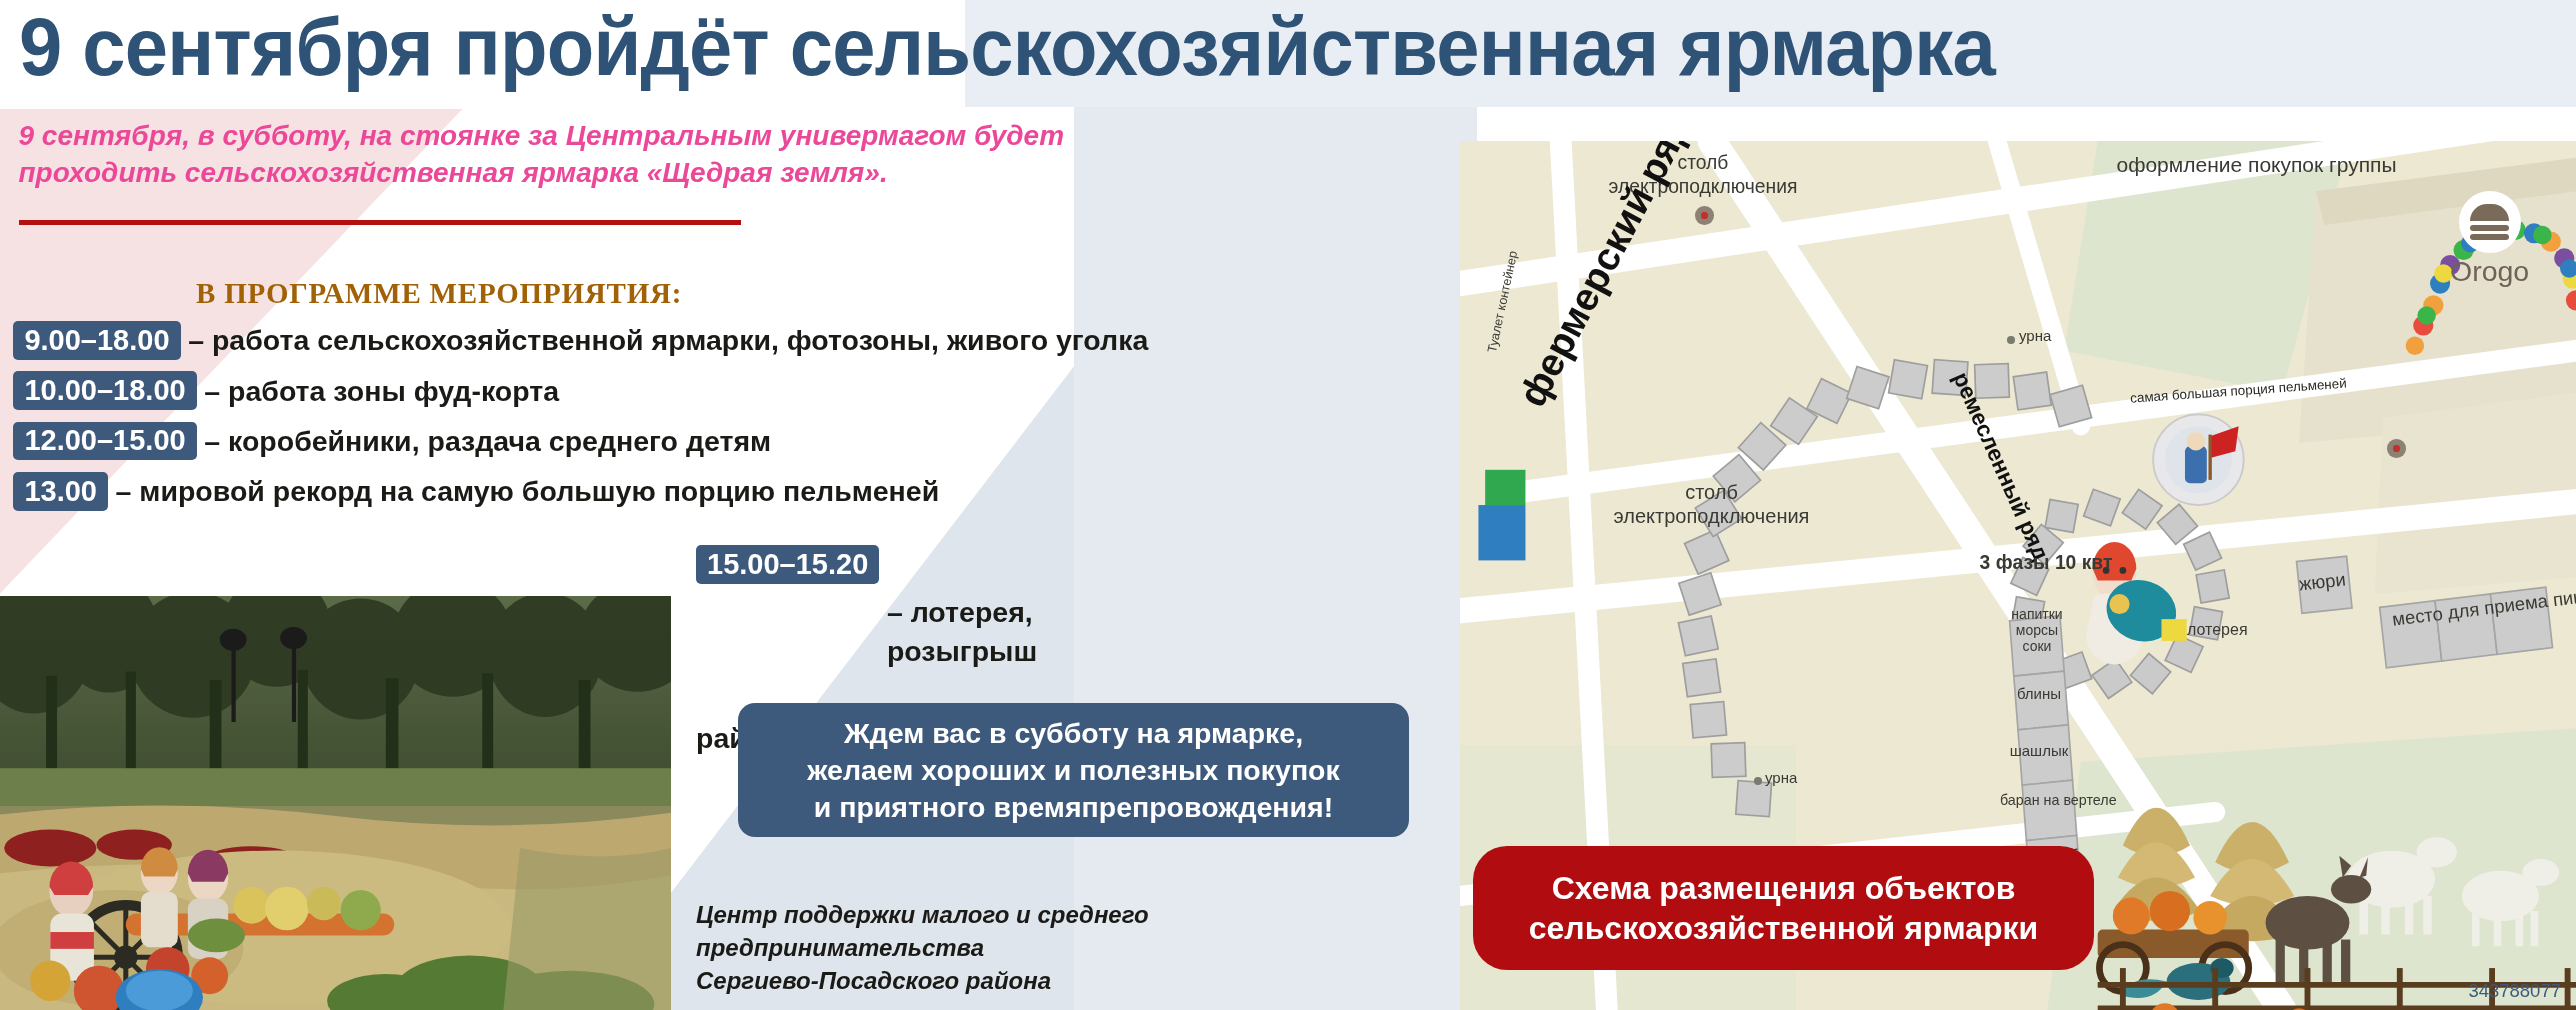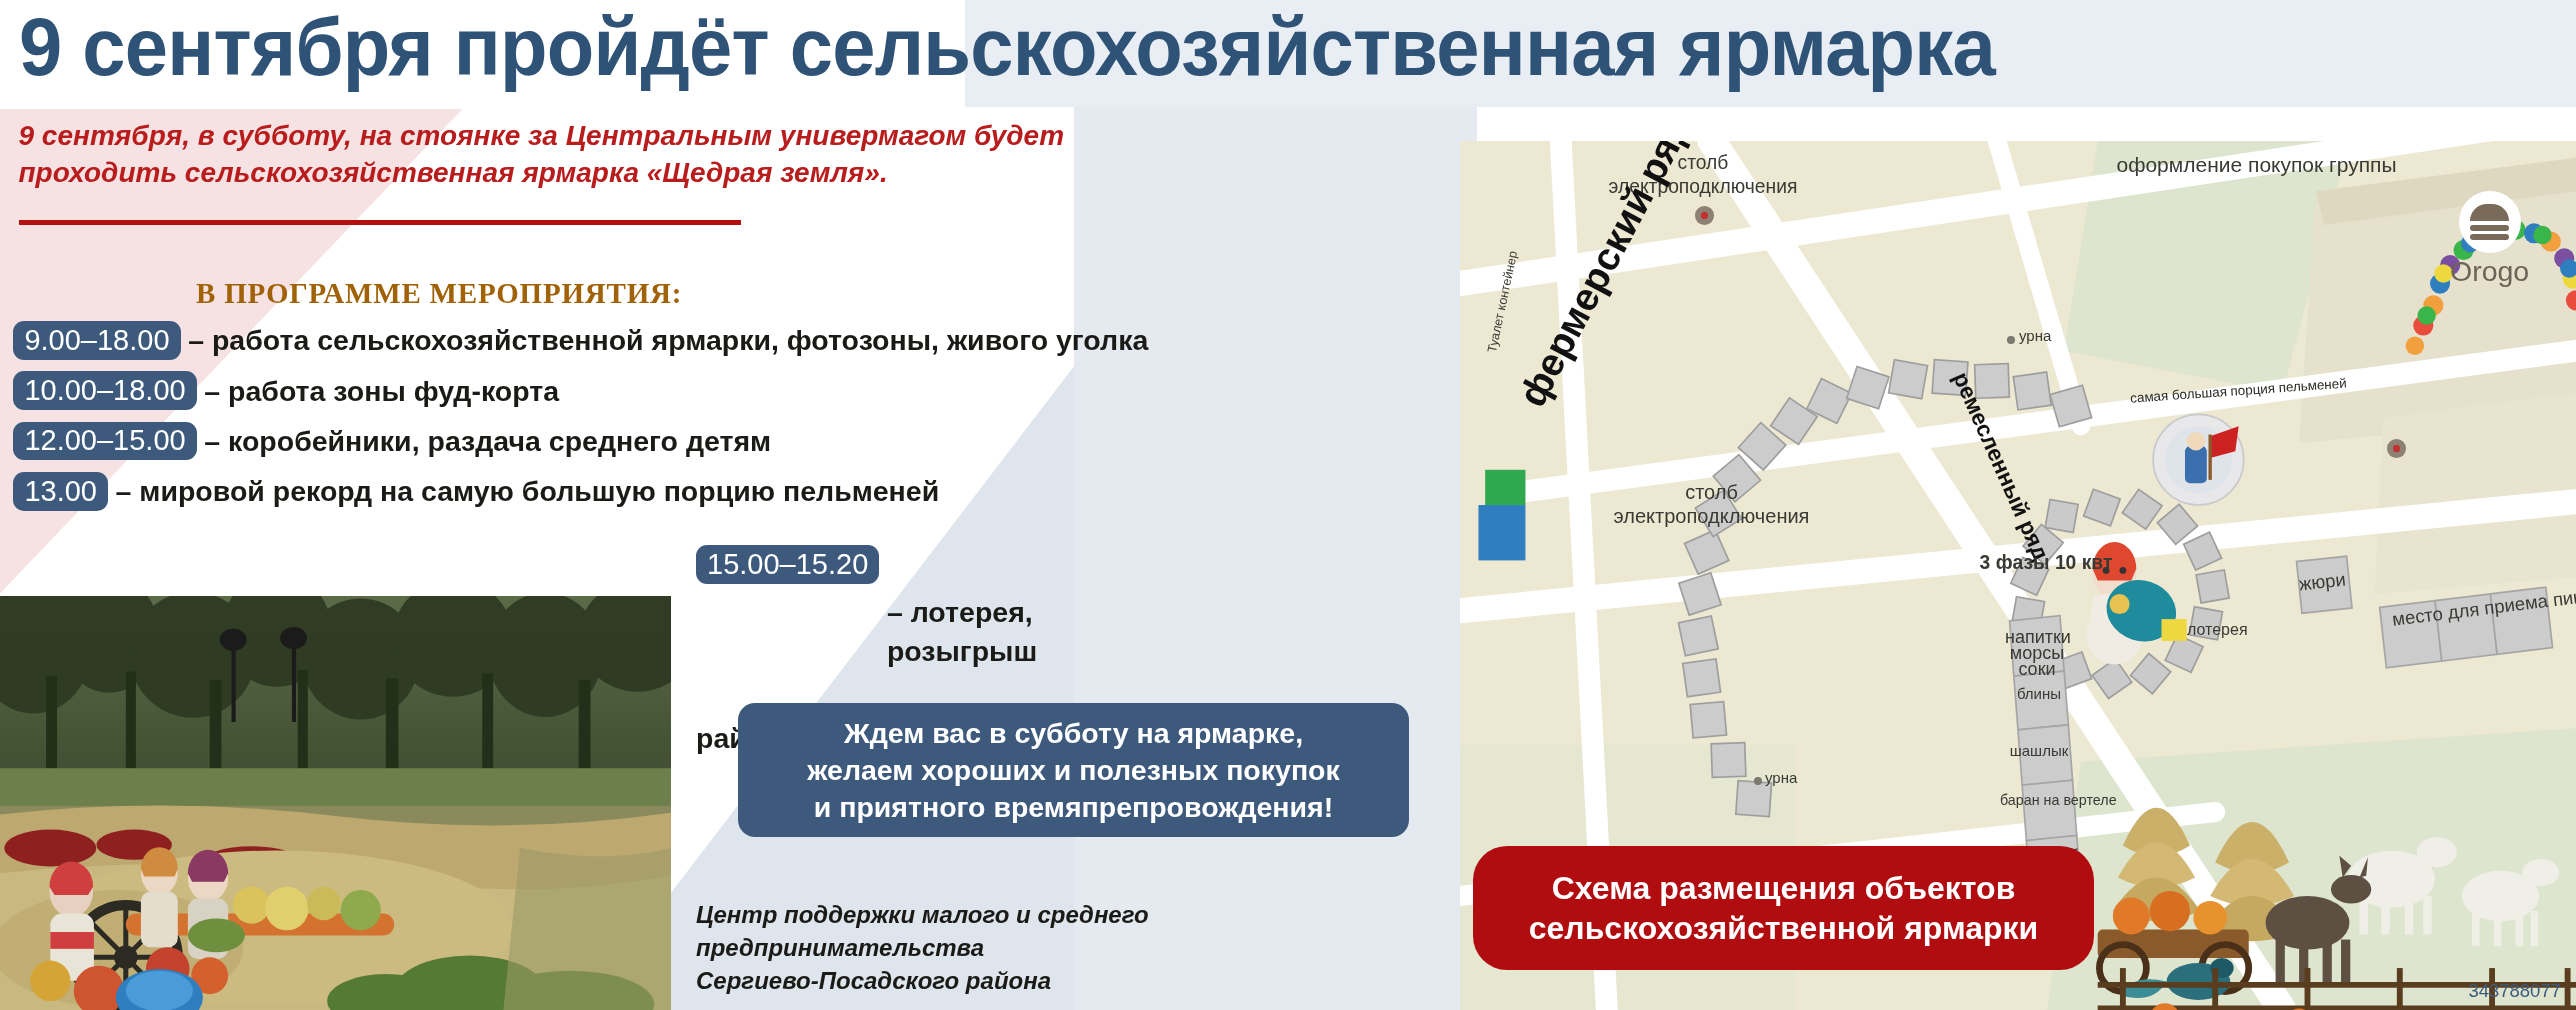--- a/index.html
+++ b/index.html
@@ -40,21 +40,21 @@
     color:#2f5376; letter-spacing:-0.8px;
     transform:scaleX(0.96); transform-origin:left center;
     white-space:nowrap;
   }
 
   
   .subtitle {
     position:absolute; left:18.5px; top:117px; width:738px; z-index:6;
     font-family:"Liberation Sans Narrow","Liberation Sans", sans-serif;
     font-weight:bold; font-style:italic; font-size:28px; line-height:37px;
-    color:#b91c1c;
+    color:#ec4899;
   }
   .subtitle .ln { display:block; white-space:nowrap; }
   .rule {
     position:absolute; left:18.5px; top:220px; width:722px; height:5px;
     background:#b31010; z-index:6;
   }
 
   
   .prog-heading {
     position:absolute; left:196px; top:277px; z-index:6;
@@ -63,22 +63,22 @@
   }
 
   
   .prog-list { position:absolute; left:13.4px; top:321px; z-index:6; width:755px; }
   .prog-item {
     display:flex; align-items:center; margin-bottom:11.7px;
     font-family:"Liberation Sans Narrow","Liberation Sans", sans-serif;
   }
   .time-badge {
     display:inline-block; background:#3d5a7d; color:#ffffff;
-    border-radius:11px; padding:2.5px 11px 4.2px 11px;
-    font-weight:normal; font-size:29px; line-height:32px;
+    border-radius:5px; padding:2.5px 11px 4.2px 11px;
+    font-weight:bold; font-size:29px; line-height:32px;
     white-space:nowrap; flex:none;
   }
   .prog-text {
     margin-left:7.6px; font-weight:bold; font-size:28.5px; line-height:32px;
     color:#1a1a16; white-space:nowrap;
   }
 
   
   .lot-block {
     position:absolute; left:696px; top:545px; width:470px; z-index:7;
@@ -572,21 +572,21 @@
       <div>электроподключения</div>
     </div>
 
     <div class="map-label" style="left:460px; top:411px; width:252px; font-size:19.3px; font-weight:bold;">3 фазы 10 квт</div>
     <div class="dot-marker" style="left:927px; top:298px;"></div>
 
     <div class="map-label" style="left:839px; top:430px; font-size:18.5px; transform:rotate(-6deg);">жюри</div>
 
     <div class="map-label" style="left:931px; top:468px; font-size:18.5px; transform:rotate(-7deg); transform-origin:left top;">место для приема пищи</div>
 
-    <div class="map-label" style="left:545px; top:488px; width:64px; font-size:18px; line-height:16px;">
+    <div class="map-label" style="left:545px; top:465px; width:64px; font-size:14px; line-height:16px;">
       <div>напитки</div>
       <div>морсы</div>
       <div>соки</div>
     </div>
     <div class="map-label" style="left:547px; top:544px; width:64px; font-size:15px;">блины</div>
     <div class="map-label" style="left:547px; top:601px; width:64px; font-size:15px;">шашлык</div>
     <div class="map-label" style="left:540px; top:651px; width:77px; font-size:14.3px; line-height:16px;">баран на вертеле</div>
     <div class="map-label" style="left:534px; top:707px; width:91px; font-size:14.3px; line-height:15px;">
       <div>люля-кебаб</div>
       <div>+</div>

